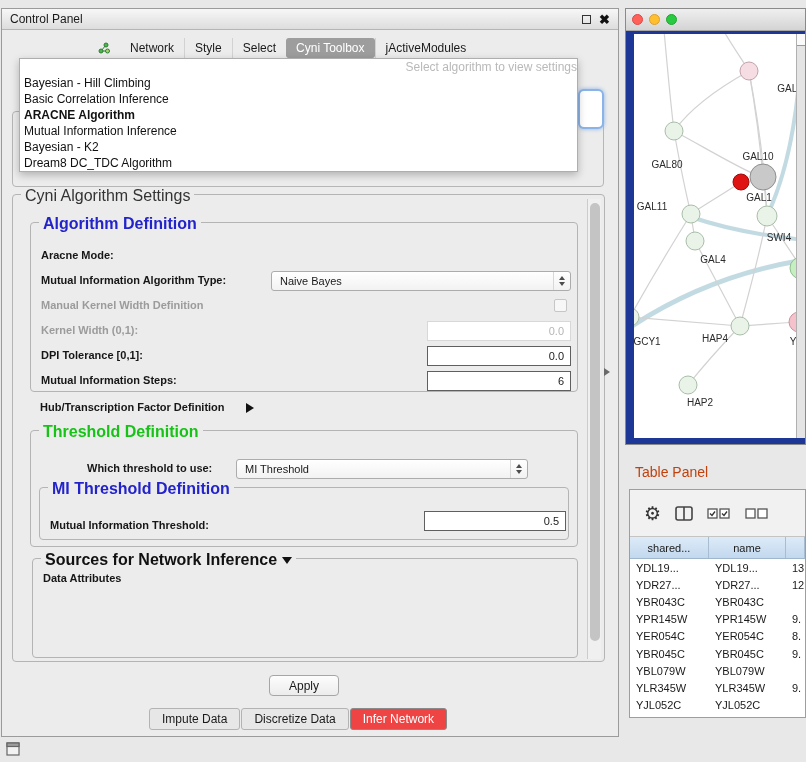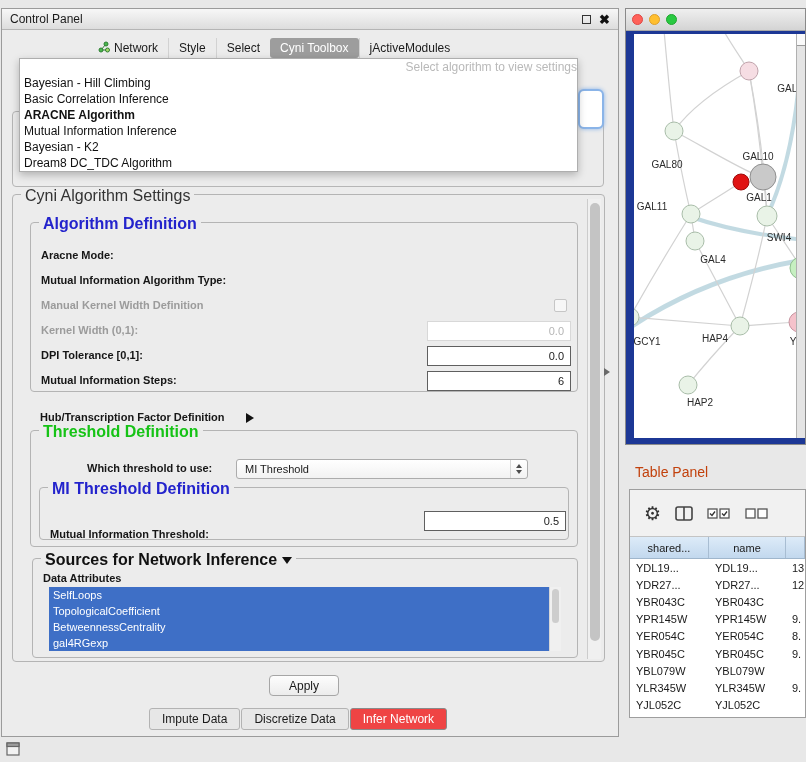--- a/index.html
+++ b/index.html
@@ -9,21 +9,21 @@
 
   
   #control-panel{left:1px;top:8px;width:618px;height:729px;background:#ececec;border:1px solid #9b9b9b}
   #cp-titlebar{left:0;top:0;width:100%;height:21px;background:linear-gradient(#f7f7f7,#dddddd);border-bottom:1px solid #b5b5b5;display:flex;align-items:center;padding:0 8px;font-size:12px}
   .tb-icons{margin-left:auto;display:flex;align-items:center;gap:8px}
   .float-ic{width:9px;height:9px;border:1.5px solid #333;background:transparent}
   .close-ic{font-size:13px;font-weight:bold;color:#111;line-height:1}
 
   
   #main-tabs{left:86px;top:29px;display:flex;align-items:center;font-size:12px}
-  .tab{display:flex;align-items:flex-start;gap:4px;padding:3px 10px;border-left:1px solid #d2d2d2;cursor:default;white-space:nowrap}
+  .tab{display:flex;align-items:center;gap:20px;padding:3px 10px;border-left:1px solid #d2d2d2;cursor:default;white-space:nowrap}
   .tab:first-child{border-left:none}
   .tab.active{background:#9d9d9d;color:#fff;border-radius:3px;border-left:none}
 
   
   #algo-popup{left:17px;top:49px;width:559px;height:114px;background:#fff;border:1px solid #aeaeae;box-shadow:0 3px 8px rgba(0,0,0,.25);z-index:50;font-size:12px;overflow:hidden}
   .popup-placeholder{height:16px;line-height:16px;text-align:right;color:#b9b9b9}
   .popup-item{height:16px;line-height:16px;padding-left:4px;color:#111}
   .popup-item.selected{font-weight:bold}
 
   
@@ -154,78 +154,76 @@
 
   <div class="abs group" id="settings-group" style="left:10px;top:185px;width:593px;height:468px;">
     <span class="group-title gt-plain">Cyni Algorithm Settings</span>
 
     <div class="abs group" style="left:17px;top:27px;width:548px;height:170px;">
       <span class="group-title gt-blue">Algorithm Definition</span>
 
       <span class="lbl" style="left:10px;top:26px">Aracne Mode:</span>
 
       <span class="lbl" style="left:10px;top:51px">Mutual Information Algorithm Type:</span>
+      <div class="combo" style="left:240px;top:48px;width:300px">
+        <span>Naive Bayes</span>
+        <span class="spin">
+            <i class="tri-up"></i>
+            <i class="tri-down"></i>
+          </span>
+      </div>
 
       <span class="lbl gray" style="left:10px;top:76px">Manual Kernel Width Definition</span>
       <span class="checkbox" style="left:523px;top:76px"></span>
 
       <span class="lbl gray" style="left:10px;top:101px">Kernel Width (0,1):</span>
       <div class="field disabled" style="left:396px;top:98px;width:144px">
         <span>0.0</span>
       </div>
 
       <span class="lbl" style="left:10px;top:126px">DPI Tolerance [0,1]:</span>
       <div class="field strong" style="left:396px;top:123px;width:144px">
         <span>0.0</span>
       </div>
 
       <span class="lbl" style="left:10px;top:151px">Mutual Information Steps:</span>
       <div class="field strong" style="left:396px;top:148px;width:144px">
         <span>6</span>
       </div>
     </div>
 
-    <div class="abs" style="left:27px;top:216px;display:flex;align-items:flex-end;gap:21px">
+    <div class="abs" style="left:27px;top:206px;display:flex;align-items:flex-end;gap:21px">
       <span class="lbl" style="position:static">Hub/Transcription Factor Definition</span>
       <span class="tri-right"></span>
     </div>
 
     <div class="abs group" style="left:17px;top:235px;width:548px;height:117px;">
       <span class="group-title gt-green">Threshold Definition</span>
 
       <span class="lbl" style="left:56px;top:31px">Which threshold to use:</span>
       <div class="combo" style="left:205px;top:28px;width:292px">
         <span>MI Threshold</span>
         <span class="spin">
             <i class="tri-up"></i>
             <i class="tri-down"></i>
           </span>
       </div>
 
       <div class="abs group" style="left:8px;top:56px;width:530px;height:53px;">
         <span class="group-title gt-blue">MI Threshold Definition</span>
-        <span class="lbl" style="left:10px;top:40px">Mutual Information Threshold:</span>
+        <span class="lbl" style="left:10px;top:31px">Mutual Information Threshold:</span>
         <div class="field strong" style="left:384px;top:23px;width:142px">
           <span>0.5</span>
         </div>
       </div>
     </div>
 
     <div class="abs group" style="left:19px;top:363px;width:546px;height:100px;overflow:visible;text-decoration:underline;">
       <span class="group-title" style="color:#111"><span>Sources for Network Inference</span><span class="tri-downb"></span></span>
       <span class="lbl" style="left:10px;top:13px">Data Attributes</span>
-      <div id="attr-list">
-        <div class="src-item">SelfLoops</div>
-          <div class="src-item">TopologicalCoefficient</div>
-          <div class="src-item">BetweennessCentrality</div>
-          <div class="src-item">gal4RGexp</div>
-          <div id="attr-scroll">
-            <div id="attr-thumb"></div>
-          </div>
-      </div>
     </div>
 
     <div class="abs" id="settings-scroll">
       <div id="settings-thumb"></div>
     </div>
   </div>
 
   <div class="abs" id="apply-btn">Apply</div>
 
   <div class="abs" id="bottom-tabs">

